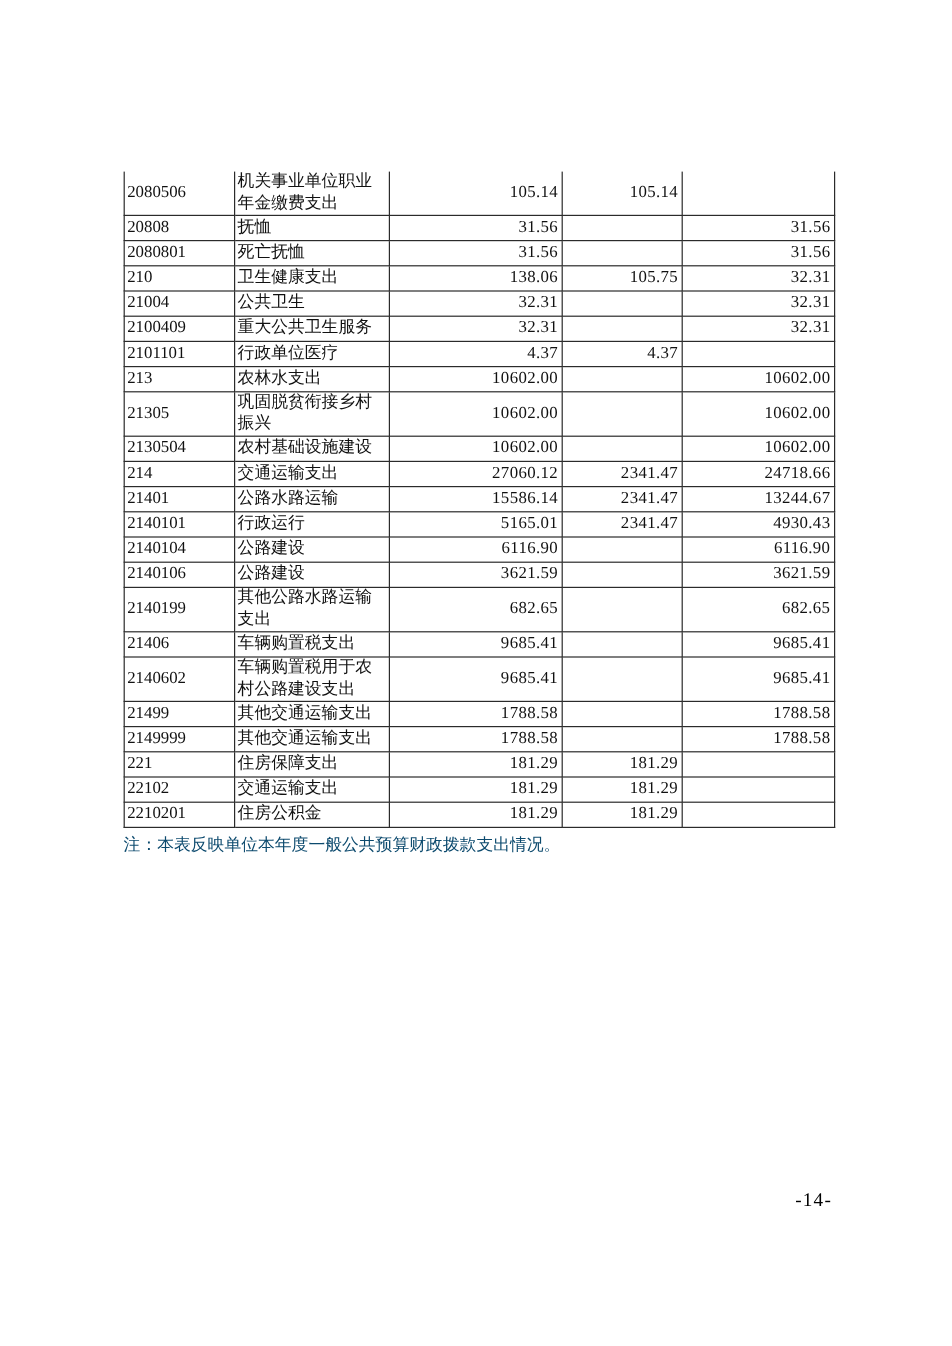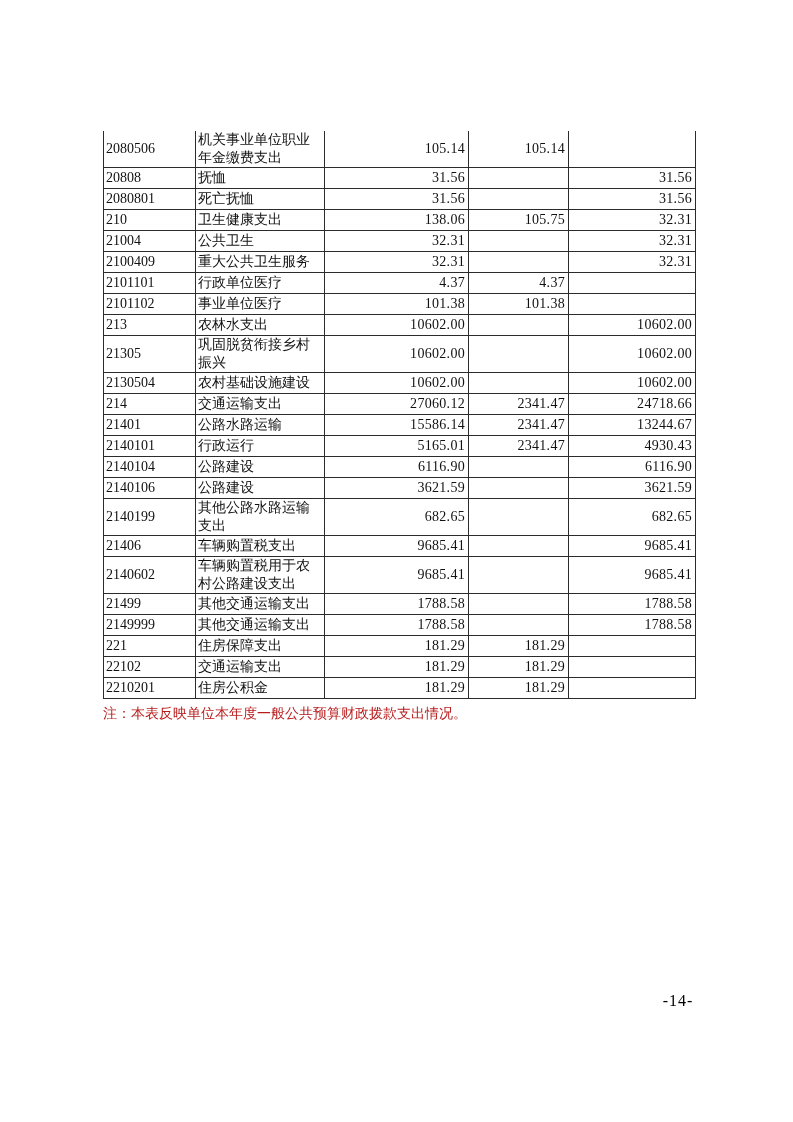--- a/index.html
+++ b/index.html
@@ -12,21 +12,21 @@
     width: 793px;
     height: 1122px;
     background: #ffffff;
     overflow: hidden;
     font-family: "Liberation Serif", "DejaVu Serif", serif;
     color: #111111;
   }
   .content {
     position: absolute;
     left: 103px;
-    top: 131px;
+    top: 143px;
     width: 592px;
   }
   table.budget {
     border-collapse: collapse;
     table-layout: fixed;
     width: 592px;
   }
   table.budget td {
     border: 1px solid #2b2b2b;
     font-size: 14px;
@@ -47,21 +47,21 @@
   table.budget td.num {
     text-align: right;
     padding-right: 3px;
     letter-spacing: 0.3px;
   }
   .note {
     margin-top: 5px;
     font-size: 14px;
     line-height: 20px;
     text-align: left;
-    color: #b91c1c;
+    color: #0c4a6e;
   }
   .page-number {
     position: absolute;
     left: 648px;
     top: 992px;
     width: 60px;
     text-align: center;
     font-size: 16px;
     letter-spacing: 1px;
     color: #000000;
@@ -125,27 +125,20 @@
             <td class="num">32.31</td>
           </tr>
           <tr>
             <td class="txt">2101101</td>
             <td class="txt">行政单位医疗</td>
             <td class="num">4.37</td>
             <td class="num">4.37</td>
             <td class="num"></td>
           </tr>
           <tr>
-            <td class="txt">2101102</td>
-            <td class="txt">事业单位医疗</td>
-            <td class="num">101.38</td>
-            <td class="num">101.38</td>
-            <td class="num"></td>
-          </tr>
-          <tr>
             <td class="txt">213</td>
             <td class="txt">农林水支出</td>
             <td class="num">10602.00</td>
             <td class="num"></td>
             <td class="num">10602.00</td>
           </tr>
           <tr>
             <td class="txt">21305</td>
             <td class="txt">巩固脱贫衔接乡村振兴</td>
             <td class="num">10602.00</td>

